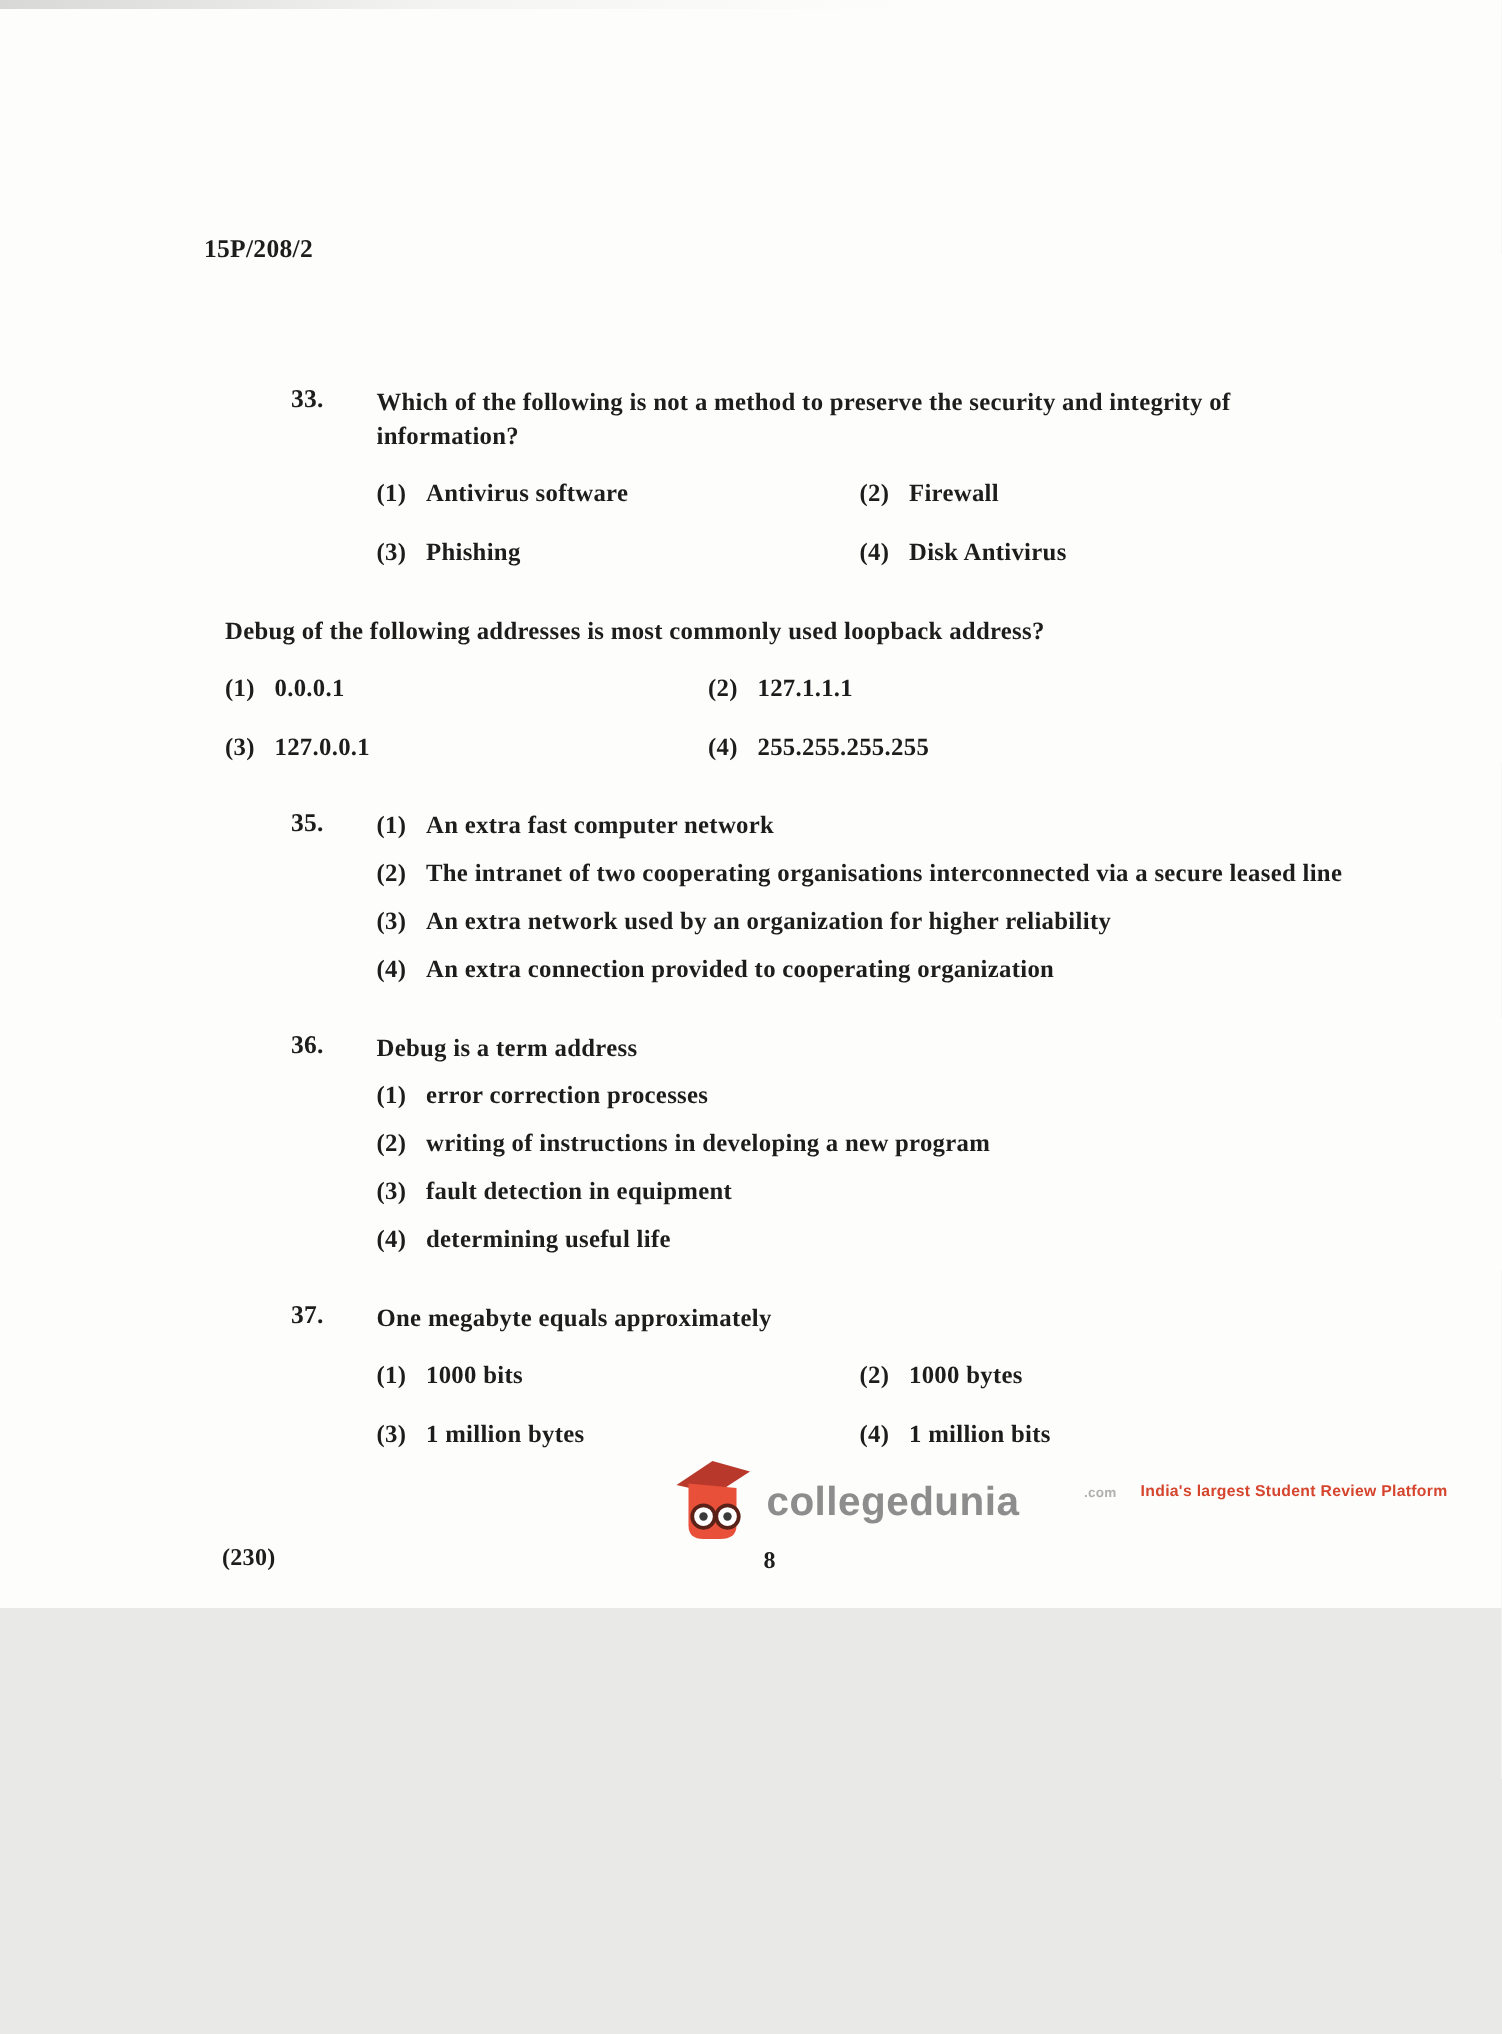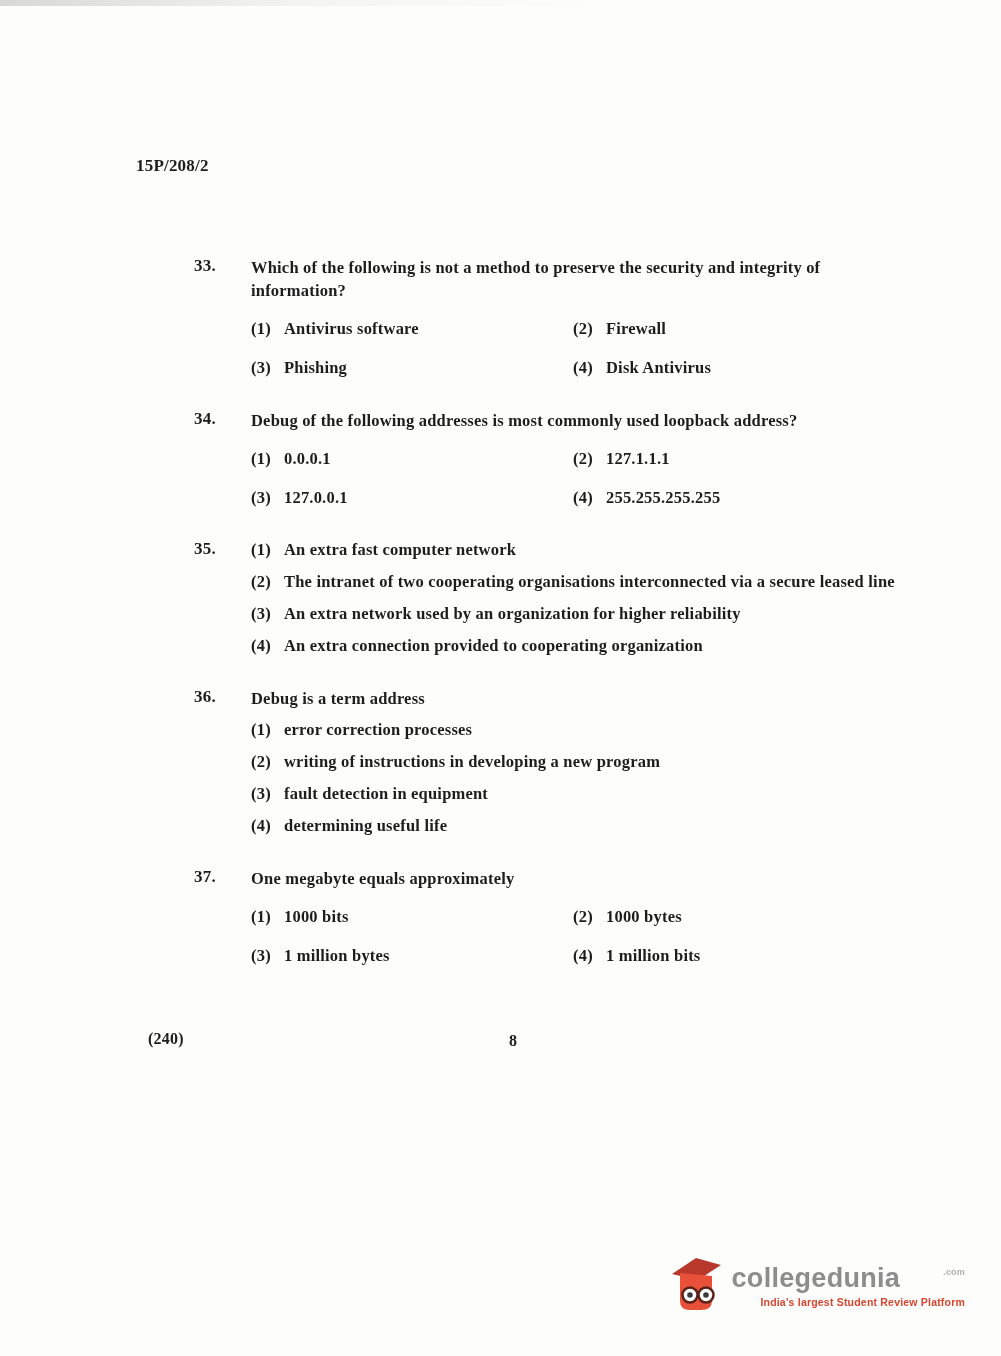--- a/index.html
+++ b/index.html
@@ -1,20 +1,20 @@
 <!DOCTYPE html>
 <html><head>
 <meta charset="utf-8">
 <style>
   * { margin:0; padding:0; box-sizing:border-box; }
   html, body { width:1001px; height:1356px; }
   body { background:#e9e9e7; }
   .page {
     position:relative;
-    width:1001px; height:1356px;
+    width:1001px; height:1072px;
     background:#fdfdfc;
     font-family:"Liberation Serif", serif;
     color:#1d1d1d;
     font-weight:600;
     letter-spacing:0.2px;
     overflow:hidden;
   }
   .page::before { 
     content:""; position:absolute; left:0; top:0; width:100%; height:6px;
     background:linear-gradient(90deg,#d8d8d6, #f4f4f2 30%, #fdfdfc 60%);
@@ -35,25 +35,25 @@
   .opt { display:flex; font-size:16.5px; line-height:22px; }
   .opt .lbl { width:33px; flex-shrink:0; }
   .opt .txt { flex:1; max-width:680px; }
   .footer-left { position:absolute; left:148px; top:1030px; font-size:16px; font-weight:700; }
   .footer-page { position:absolute; left:509px; top:1032px; font-size:16px; font-weight:600; }
   .logo {
     position:absolute; right:36px; bottom:40px;
     display:flex; align-items:center; gap:9px;
     font-family:"Liberation Sans", sans-serif;
   }
-  .logo-text { display:flex; flex-direction:column;align-items:flex-end; }
+  .logo-text { display:flex; flex-direction:row; }
   .brand-line { display:flex; align-items:flex-start; }
   .brand { font-size:27px; color:#8d8d8d; font-weight:600; letter-spacing:0.3px; }
   .suffix { font-size:9px; color:#b0b0b0; margin-top:4px;margin-left:43px; }
-  .tagline { font-size:10.5px; color:#d6452e; font-weight:700; margin-top:2px; letter-spacing:0.2px; }
+  .tagline { font-size:10.5px; color:#d6452e; font-weight:700; margin-top:2px; letter-spacing:0.2px;margin-left:16px; }
 </style>
 </head>
 <body>
 
 <div class="page">
 
   <div class="header-code">15P/208/2</div>
 
   <div class="content">
 
@@ -76,21 +76,20 @@
             </div>
           <div class="opt">
               <span class="lbl">(4)</span>
               <span class="txt">Disk Antivirus</span>
             </div>
         </div>
       </div>
     </div>
 
     <div class="question">
-      <div class="q-num">34.</div>
       <div class="q-body">
         <div class="q-text">Debug of the following addresses is most commonly used loopback address?</div>
         <div class="opts two-col">
           <div class="opt">
               <span class="lbl">(1)</span>
               <span class="txt">0.0.0.1</span>
             </div>
           <div class="opt">
               <span class="lbl">(2)</span>
               <span class="txt">127.1.1.1</span>
@@ -176,21 +175,21 @@
           <div class="opt">
               <span class="lbl">(4)</span>
               <span class="txt">1 million bits</span>
             </div>
         </div>
       </div>
     </div>
 
   </div>
 
-  <div class="footer-left">(240)</div>
+  <div class="footer-left">(230)</div>
   <div class="footer-page">8</div>
 
   <div class="logo">
     <svg width="56" height="62" viewBox="0 0 56 62">
       <polygon points="5,20 29,4 54,11 31,26" fill="#b8392b"></polygon>
       <path d="M13 19 L45 22 L45 47 Q45 56 34 56 L23 56 Q13 56 13 47 Z" fill="#e8503a"></path>
       <circle cx="23" cy="41" r="7.5" fill="#ffffff" stroke="#5a2118" stroke-width="2.5"></circle>
       <circle cx="39" cy="41" r="7.5" fill="#ffffff" stroke="#5a2118" stroke-width="2.5"></circle>
       <line x1="30.5" y1="41" x2="31.5" y2="41" stroke="#5a2118" stroke-width="2.5"></line>
       <circle cx="23" cy="41" r="2.8" fill="#3a3a3a"></circle>

